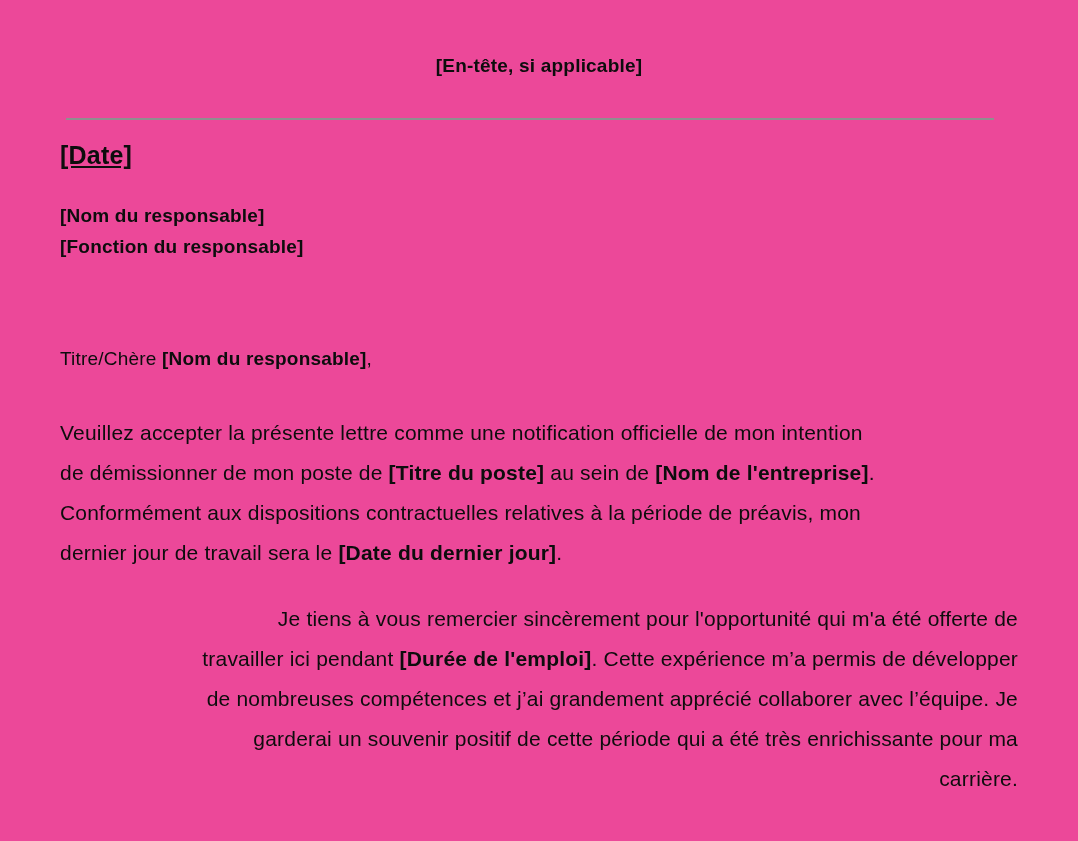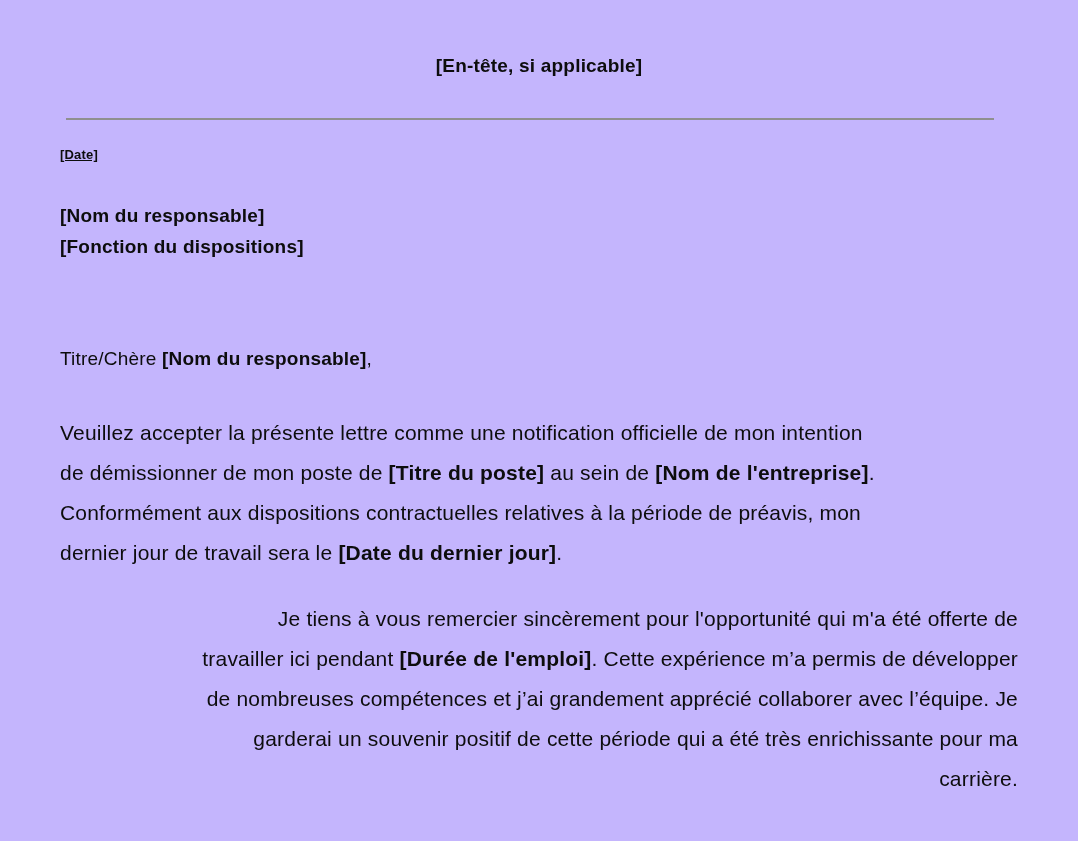--- a/index.html
+++ b/index.html
@@ -13,39 +13,39 @@
     overflow: hidden;
     font-family: "Liberation Sans", "DejaVu Sans", sans-serif;
     color: #0d0d0d;
     -webkit-font-smoothing: antialiased;
   }
   .page {
     box-sizing: border-box;
     width: 1078px;
     height: 841px;
     padding: 54px 60px 0 60px;
-    background: #c4b5fd;
+    background: #ec4899;
   }
   .letter-header {
     margin: 0;
     font-size: 19px;
     font-weight: 700;
     line-height: 24px;
     text-align: center;
     letter-spacing: 0.2px;
   }
   .header-divider {
     border: none;
     border-top: 2px solid #8f8f8f;
     margin: 40px 24px 0 6px;
     height: 0;
   }
   .date-line {
     margin: 20px 0 0 0;
-    font-size: 13px;
+    font-size: 25px;
     font-weight: 700;
     line-height: 30px;
     letter-spacing: 0.2px;
     text-decoration: underline;
   }
   .recipient-block {
     margin: 30px 0 0 0;
     font-size: 19px;
     font-weight: 700;
     line-height: 31px;
@@ -70,21 +70,21 @@
 <body>
 
 <div class="page">
 
   <p class="letter-header">[En-tête, si applicable]</p>
 
   <hr class="header-divider">
 
   <p class="date-line">[Date]</p>
 
-  <p class="recipient-block"><span class="seg-bold">[Nom du responsable]</span><br><span class="seg-bold">[Fonction du dispositions]</span><br><br></p>
+  <p class="recipient-block"><span class="seg-bold">[Nom du responsable]</span><br><span class="seg-bold">[Fonction du responsable]</span><br><br></p>
 
   <p class="salutation-line"><span>Titre/Chère </span><span class="seg-bold">[Nom du responsable]</span><span>,</span></p>
 
   <p class="body-paragraph paragraph-1"><span>Veuillez accepter la présente lettre comme une notification officielle de mon intention</span><br><span>de démissionner de mon poste de </span><span class="seg-bold">[Titre du poste]</span><span> au sein de </span><span class="seg-bold">[Nom de l'entreprise]</span><span>.</span><br><span>Conformément aux dispositions contractuelles relatives à la période de préavis, mon</span><br><span>dernier jour de travail sera le </span><span class="seg-bold">[Date du dernier jour]</span><span>.</span></p>
 
   <p class="body-paragraph paragraph-2"><span>Je tiens à vous remercier sincèrement pour l'opportunité qui m'a été offerte de</span><br><span>travailler ici pendant </span><span class="seg-bold">[Durée de l'emploi]</span><span>. Cette expérience m’a permis de développer</span><br><span>de nombreuses compétences et j’ai grandement apprécié collaborer avec l’équipe. Je</span><br><span>garderai un souvenir positif de cette période qui a été très enrichissante pour ma</span><br><span>carrière.</span></p>
 
 </div>
 
 </body></html>

